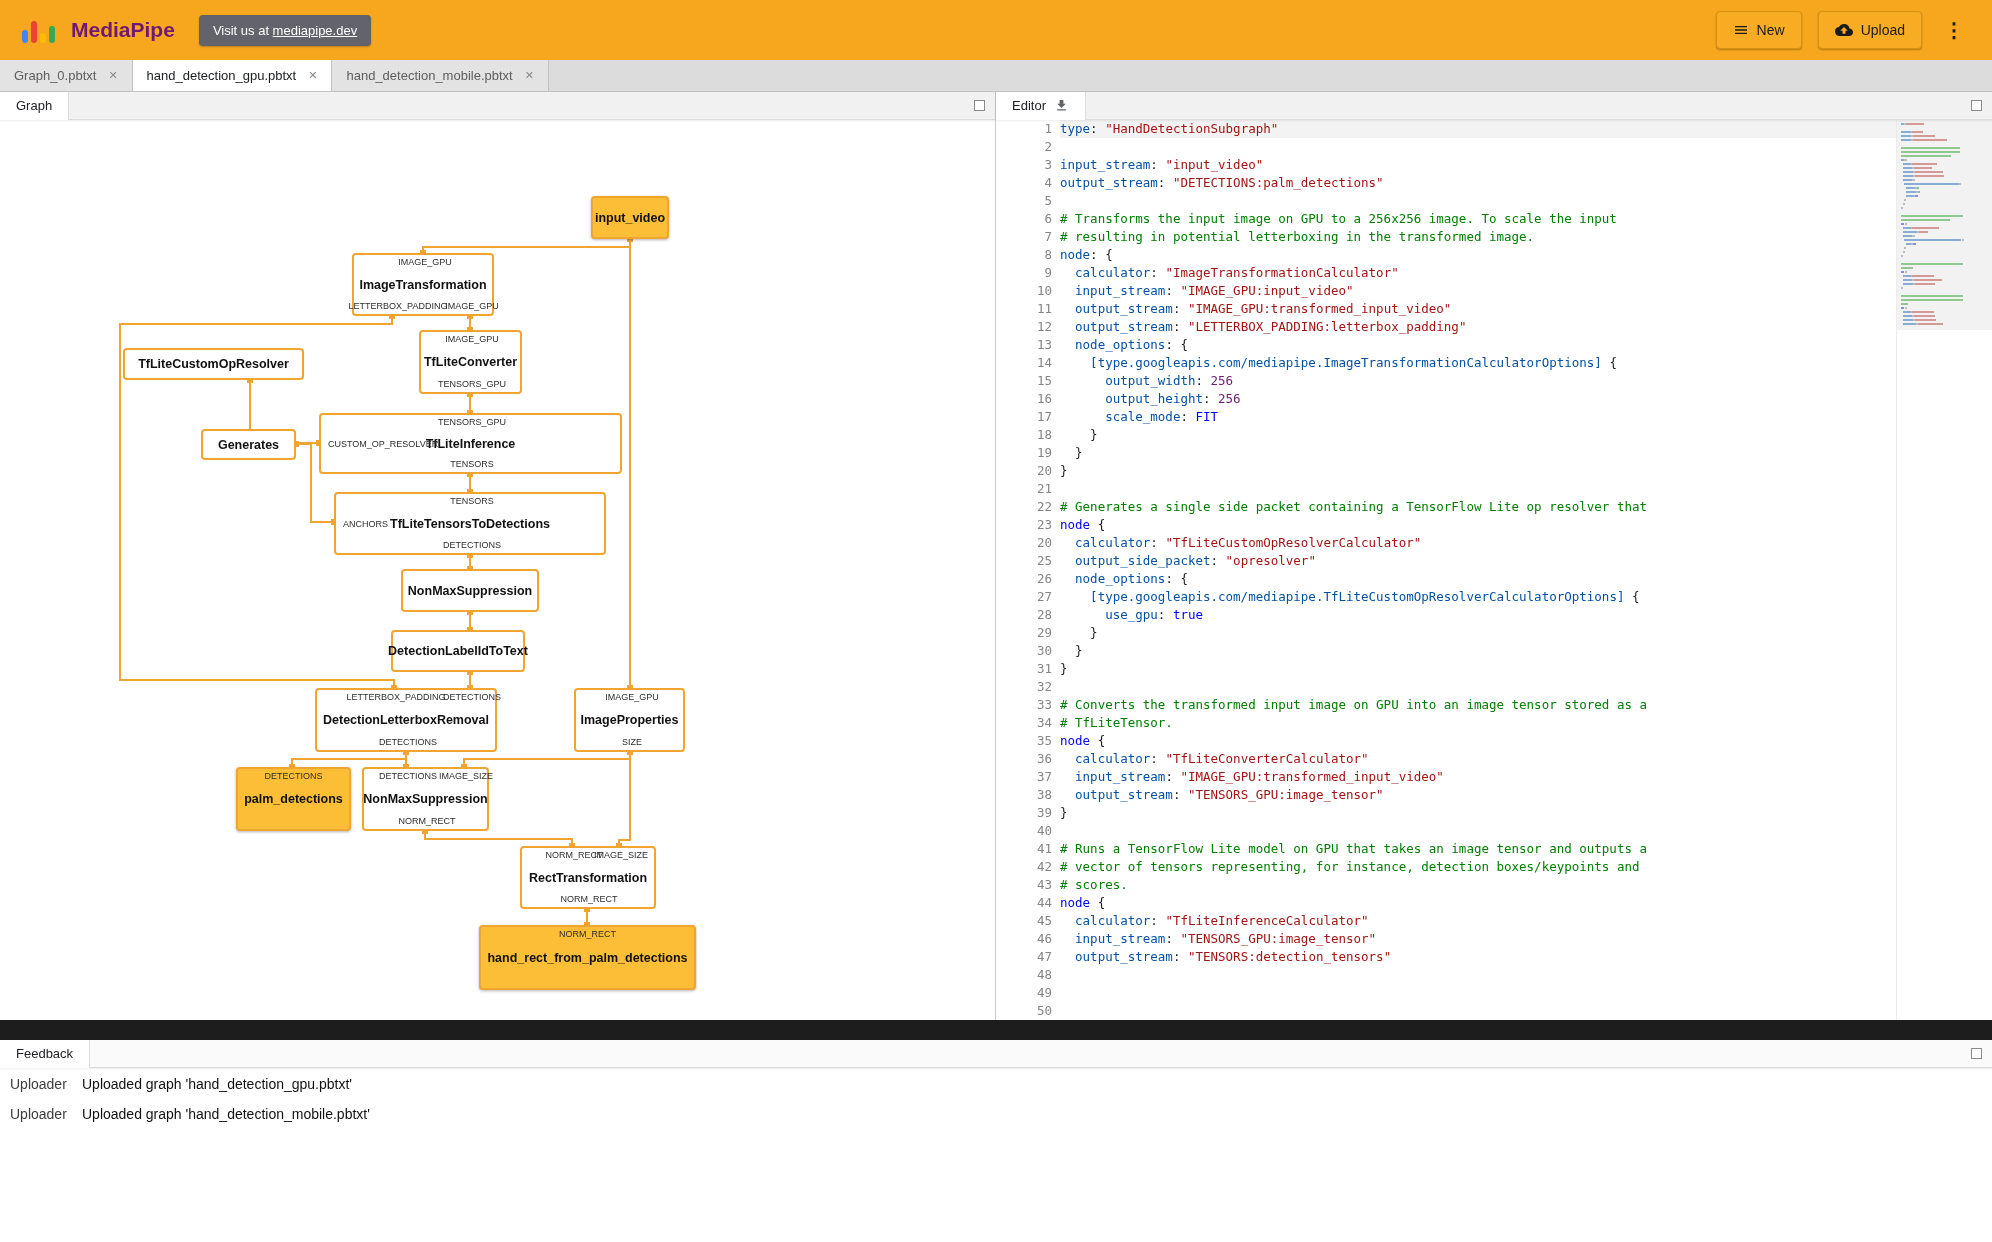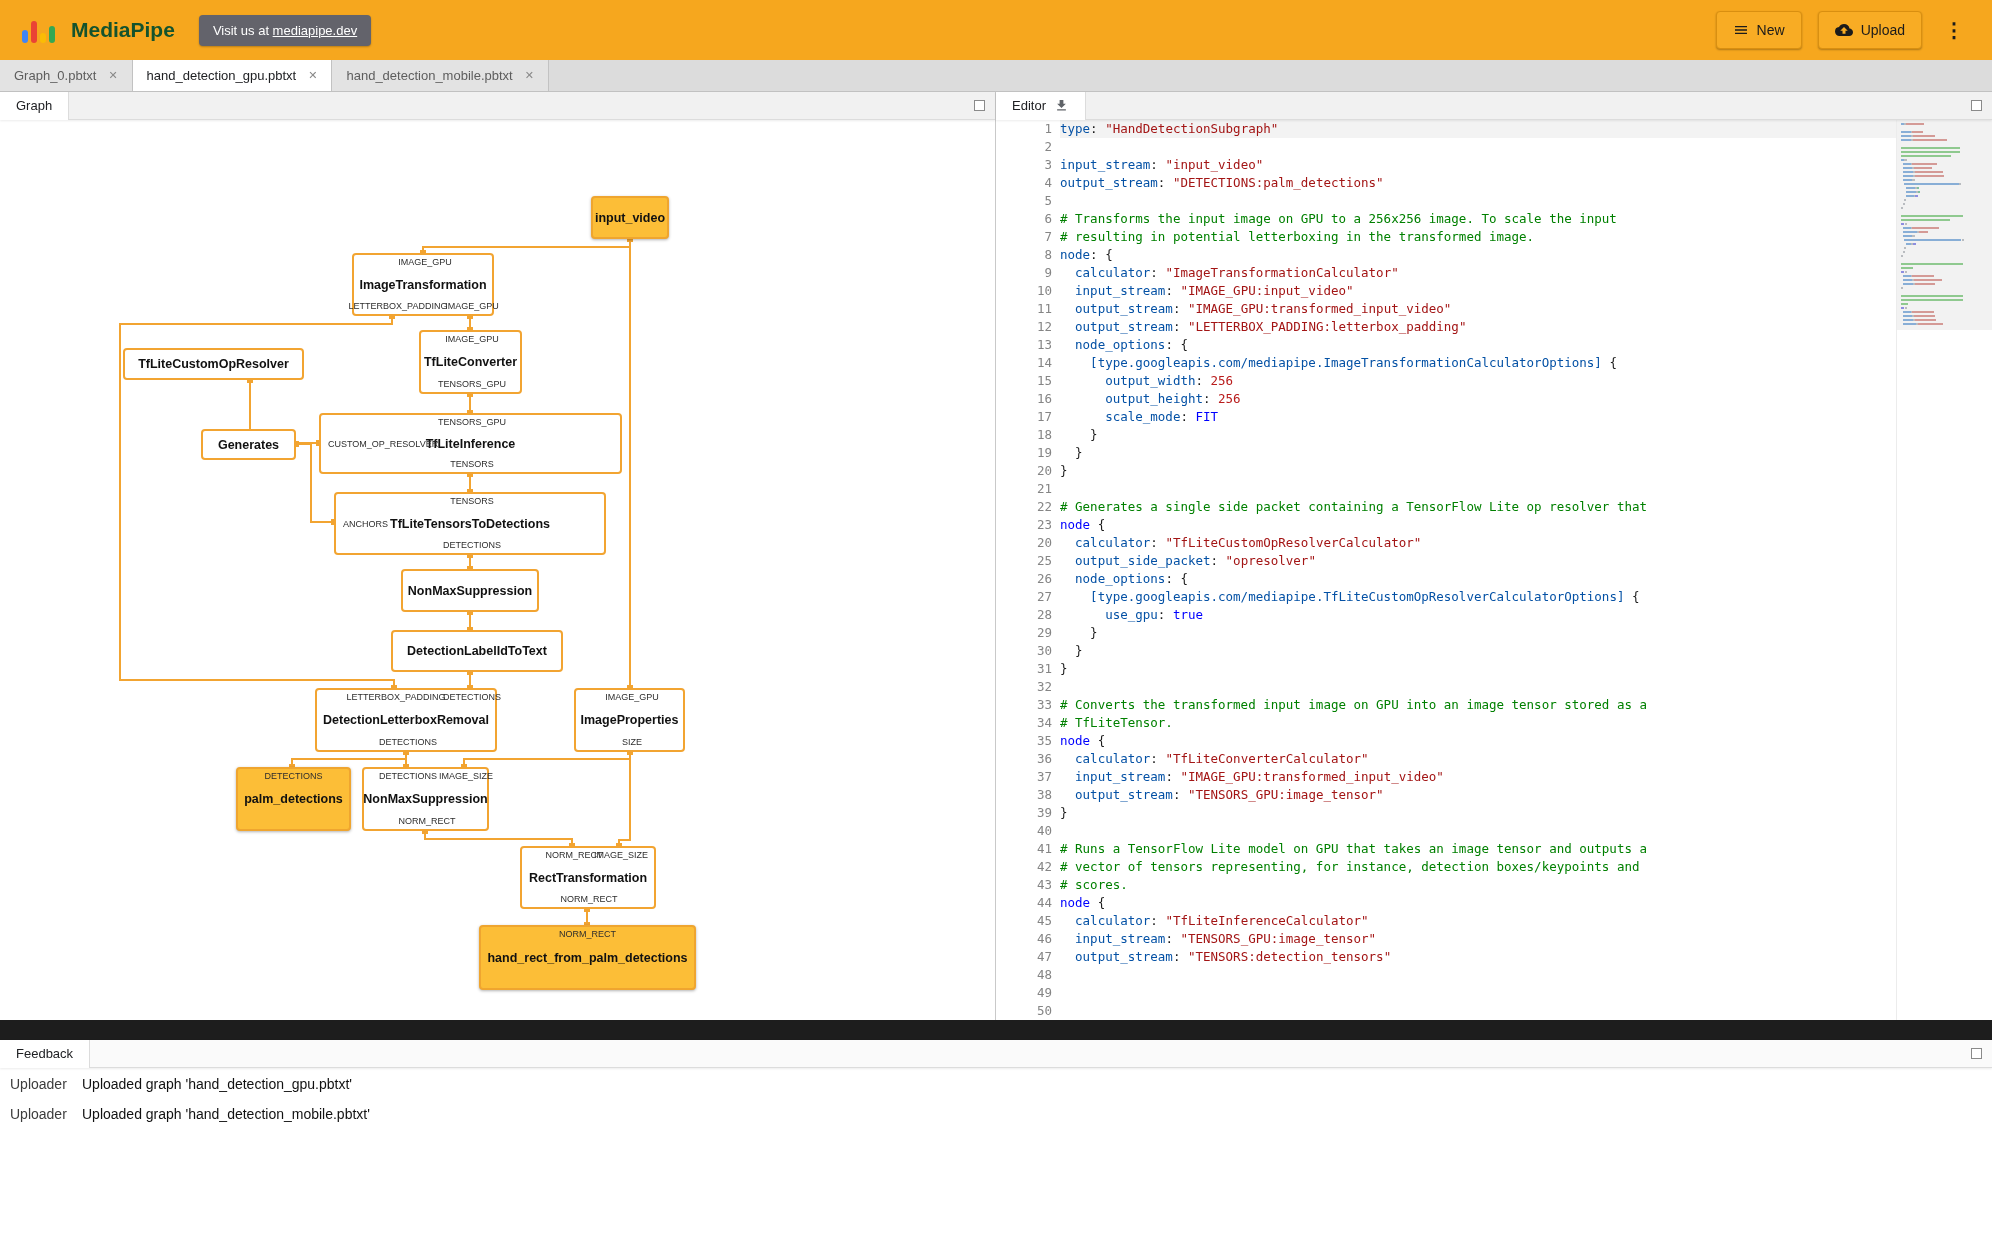--- a/index.html
+++ b/index.html
@@ -8,21 +8,21 @@
   *{box-sizing:border-box}
   html,body{margin:0;padding:0}
   body{width:1992px;height:1242px;overflow:hidden;background:#fff;
        font-family:"Liberation Sans",sans-serif;color:#1b1b1b}
 
   
   .header{height:60px;background:var(--header);display:flex;align-items:center;
           padding:0 22px;gap:16px}
   .logo{display:flex;align-items:flex-end;gap:3px;height:26px}
   .logo i{display:block;width:6px;border-radius:3px}
-  .app-title{font-size:21px;font-weight:bold;color:#14532d;margin-right:8px}
+  .app-title{font-size:21px;font-weight:bold;color:#701a75;margin-right:8px}
   .visit-badge{background:#63636b;color:#fff;font-size:13px;border-radius:4px;
                padding:8px 14px;box-shadow:0 1px 2px rgba(0,0,0,.25);cursor:pointer}
   .visit-badge a{color:#fff}
   .spacer{flex:1}
   .hbtn{display:flex;align-items:center;gap:8px;background:#F8AC24;
         border:1px solid #d98f10;border-radius:4px;height:38px;padding:12px 16px;
         font-size:14px;color:#1b1b1b;box-shadow:0 1px 2px rgba(0,0,0,.28);cursor:pointer}
   .hbtn svg{display:block}
   .kebab{font-size:20px;font-weight:bold;color:#1b1b1b;padding:4px 6px;cursor:pointer}
 
@@ -64,21 +64,21 @@
 
   
   .editor{flex:1;display:flex;position:relative;overflow:hidden;background:#fff;
           font-family:"DejaVu Sans Mono",monospace;font-size:12.5px;line-height:18px}
   .gutter{width:56px;flex:none;text-align:right;color:#858585}
   .lnum{height:18px}
   .code{flex:1;min-width:0;padding-left:8px;overflow:hidden}
   .cline{height:18px;white-space:pre}
   .cline.active{background:#f3f3f3}
   .tk-k{color:#0451A5}.tk-t{color:#0451A5}.tk-s{color:#A31515}
-  .tk-c{color:#008000}.tk-n{color:#b91c1c}.tk-b{color:#0000ff}.tk-p{color:#1b1b1b}
+  .tk-c{color:#008000}.tk-n{color:#701a75}.tk-b{color:#0000ff}.tk-p{color:#1b1b1b}
   .minimap{position:absolute;right:0;top:0;width:96px;height:100%;background:#fff;
            border-left:1px solid #ececec;padding:3px 4px}
   .mrow{position:relative;height:2px;margin-bottom:2px}
   .mtk{position:absolute;top:0;height:2px;display:block}
   .mk-p{background:#b9bcc0}.mk-k{background:#88aed6}.mk-t{background:#88aed6}
   .mk-s{background:#d49a96}.mk-c{background:#8fc98f}.mk-n{background:#7fbf9f}.mk-b{background:#8e8ee0}
   .mslider{position:absolute;left:0;right:0;top:0;height:210px;background:rgba(0,0,0,.05)}
 
   
   .divider{height:20px;background:#1d1d1d}
@@ -225,21 +225,21 @@
         </div>
         <div class="gnode" style="left: 334px; top: 372px; width: 272px; height: 63px;">
           <div class="plabel ptop" style="left: 136px;">TENSORS</div>
           <div class="plabel pbottom" style="left: 136px;">DETECTIONS</div>
           <div class="plabel pleft">ANCHORS</div>
           <div class="gname">TfLiteTensorsToDetections</div>
         </div>
         <div class="gnode" style="left: 401px; top: 449px; width: 138px; height: 43px;">
           <div class="gname">NonMaxSuppression</div>
         </div>
-        <div class="gnode" style="left: 391px; top: 510px; width: 172px; height: 42px;">
+        <div class="gnode" style="left: 391px; top: 510px; width: 134px; height: 42px;">
           <div class="gname">DetectionLabelIdToText</div>
         </div>
         <div class="gnode" style="left: 315px; top: 568px; width: 182px; height: 64px;">
           <div class="plabel ptop" style="left: 79px;">LETTERBOX_PADDING</div>
           <div class="plabel ptop" style="left: 155px;">DETECTIONS</div>
           <div class="plabel pbottom" style="left: 91px;">DETECTIONS</div>
           <div class="gname">DetectionLetterboxRemoval</div>
         </div>
         <div class="gnode" style="left: 574px; top: 568px; width: 111px; height: 64px;">
           <div class="plabel ptop" style="left: 56px;">IMAGE_GPU</div>

